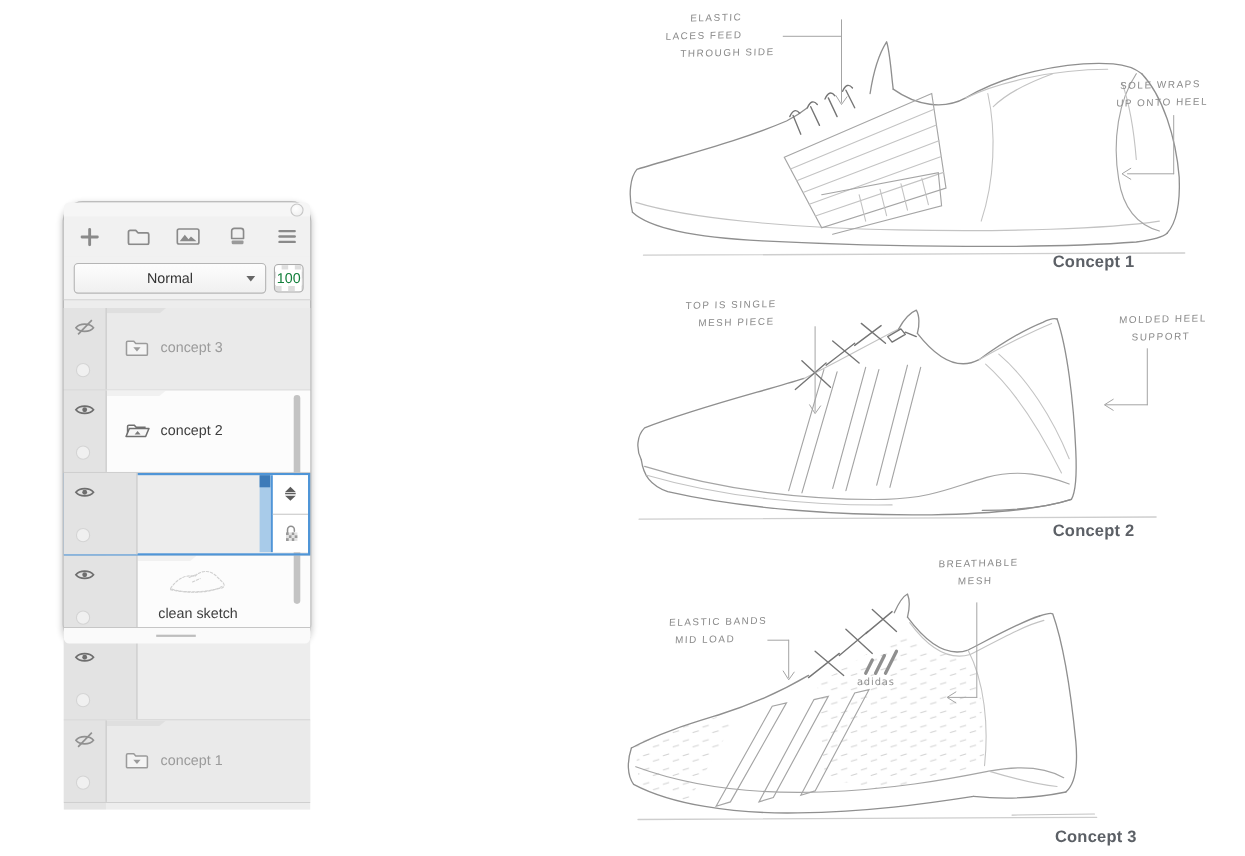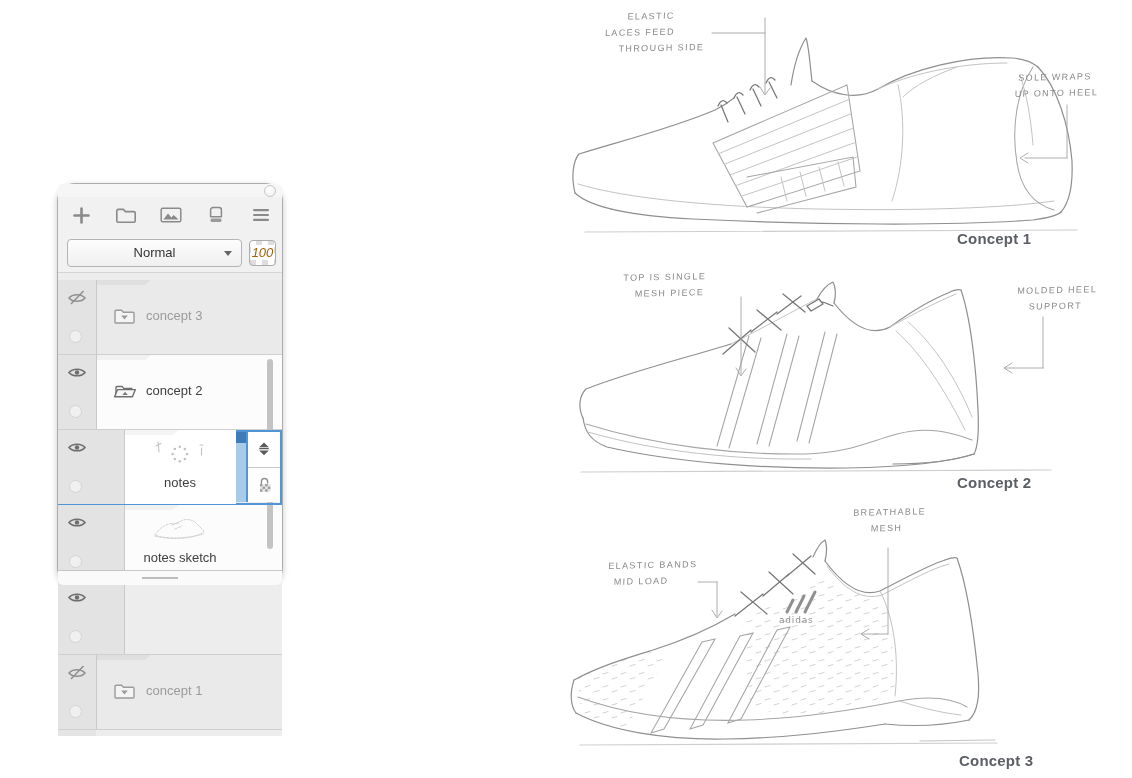--- a/index.html
+++ b/index.html
@@ -28,21 +28,21 @@
     background:linear-gradient(#fdfdfd,#f0f0f0);display:flex;align-items:center;justify-content:center;
     position:relative;font-size:13px;color:#333;
   }
   .blend-caret{position:absolute;right:9px;top:11px;width:0;height:0;
     border-left:4.5px solid transparent;border-right:4.5px solid transparent;border-top:5px solid #666;}
   .opacity-box{
     margin-left:7px;width:33px;height:26px;border:1px solid #ababab;border-radius:4px;box-sizing:border-box;
     background:repeating-conic-gradient(#dedede 0% 25%, #ffffff 0% 50%) 0 0/12px 12px;
     display:flex;align-items:center;justify-content:center;overflow:hidden;
   }
-  .opacity-box span{background:#fff;padding:1px 1px;font-size:13px;color:#a16207;line-height:1;font-style:italic;}
+  .opacity-box span{background:#fff;padding:1px 1px;font-size:13px;color:#15803d;line-height:1;}
   
   .layers-list{position:absolute;top:96px;left:0;right:0;height:456px;
     background:linear-gradient(90deg,#e4e4e4 38px,#ededed 38px);}
   .layer-row{position:relative;height:75px;box-sizing:border-box;border-bottom:1px solid #cfcfcf;}
   .gutter{position:absolute;left:0;top:0;bottom:0;width:38px;background:#e3e3e3;border-right:1px solid #c9c9c9;}
   .child .gutter{width:66px;}
   .eye{position:absolute;left:9px;top:10px;width:20px;height:14px;}
   .radio{position:absolute;left:11px;bottom:11px;width:13px;height:13px;border-radius:50%;
     background:#f0f0f0;border:1px solid #d4d4d4;box-sizing:border-box;}
   .row-content{position:absolute;top:0;bottom:0;right:0;background:#fcfcfc;}
@@ -175,41 +175,20 @@
           <svg width="20" height="15" viewBox="0 0 20 15">
             <path d="M2,7.5 C5.5,3.1 14.5,3.1 18,7.5 C14.5,11.9 5.5,11.9 2,7.5 Z" stroke="#6e6e6e" stroke-width="1.6" fill="none"></path>
             <circle cx="10" cy="7.5" r="2.2" fill="#6e6e6e"></circle>
           </svg>
         </span>
         <span class="radio"></span>
       </div>
     </div>
 
     <div class="layer-row child selected">
-      <div class="row-content">
-        <span class="thumb-wrap">
-          <svg width="64" height="34" viewBox="0 0 64 34">
-            <g stroke="#c2c2c2" stroke-width="1.1" fill="none" stroke-linecap="round">
-              <path d="M8,9 l5,-2.5 M10,5 l1,10"></path>
-              <path d="M52,8 l3,0 M53.5,11 l0,7"></path>
-            </g>
-            <g fill="#bdbdbd">
-              <circle cx="39" cy="17" r="1.2"></circle>
-                <circle cx="36.8" cy="22" r="1.2"></circle>
-              <circle cx="31.8" cy="24.2" r="1.2"></circle>
-                <circle cx="26.8" cy="22" r="1.2"></circle>
-              <circle cx="24.6" cy="17" r="1.2"></circle>
-                <circle cx="26.8" cy="12" r="1.2"></circle>
-              <circle cx="31.8" cy="9.8" r="1.2"></circle>
-                <circle cx="36.8" cy="12" r="1.2"></circle>
-            </g>
-          </svg>
-        </span>
-        <span class="row-label">notes</span>
-      </div>
       <div class="op-slider">
           <span class="cap"></span>
         </div>
       <div class="row-controls">
         <div class="ctrl">
           <svg width="16" height="16" viewBox="0 0 16 16">
             <path d="M3.2,6.2 L8,1.6 L12.8,6.2 Z" fill="#5c5c5c"></path>
             <path d="M3.2,7.6 H12.8" stroke="#5c5c5c" stroke-width="1.3"></path>
             <path d="M3.2,9.6 L8,14.2 L12.8,9.6 Z" fill="#5c5c5c"></path>
           </svg>
@@ -249,21 +228,21 @@
       <div class="row-content">
         <span class="thumb-wrap">
           <svg width="64" height="34" viewBox="0 0 64 34">
             <g stroke="#d0d0d0" stroke-width="1" fill="none" stroke-linecap="round" stroke-dasharray="2.2,1.6">
               <path d="M7,23 C13,14 21,10 29,12 C35,6 43,6 49,12 L55,18 C57,21 55,23 51,23 C36,27 16,27 7,23 Z"></path>
               <path d="M7,24 C24,28 44,27 54,21"></path>
               <path d="M24,13 l7,-3 M27,17 l7,-3"></path>
             </g>
           </svg>
         </span>
-        <span class="row-label">notes sketch</span>
+        <span class="row-label">clean sketch</span>
       </div>
       <div class="gutter">
         <span class="eye">
           <svg width="20" height="15" viewBox="0 0 20 15">
             <path d="M2,7.5 C5.5,3.1 14.5,3.1 18,7.5 C14.5,11.9 5.5,11.9 2,7.5 Z" stroke="#6e6e6e" stroke-width="1.6" fill="none"></path>
             <circle cx="10" cy="7.5" r="2.2" fill="#6e6e6e"></circle>
           </svg>
         </span>
         <span class="radio"></span>
       </div>

